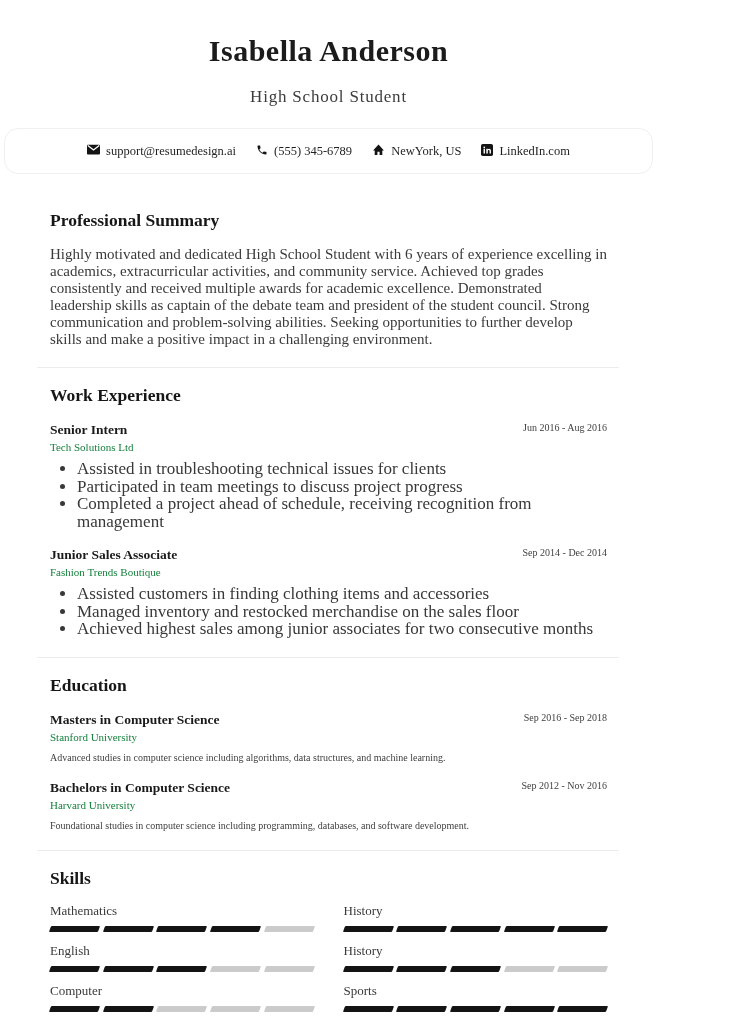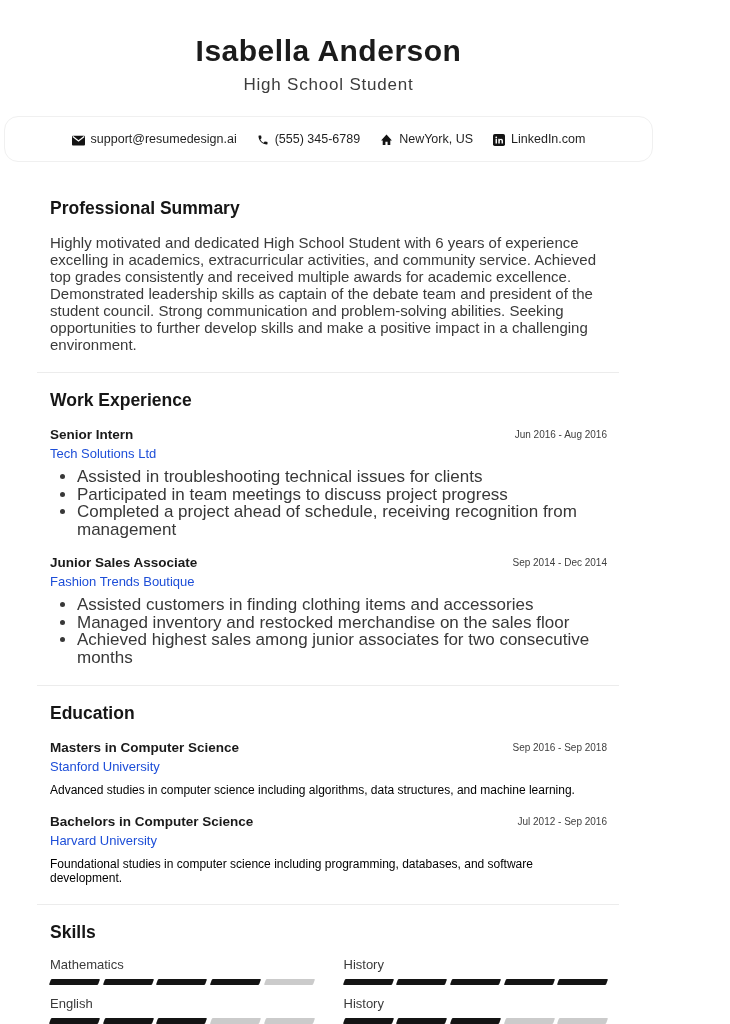--- a/index.html
+++ b/index.html
@@ -3,55 +3,55 @@
 <meta charset="utf-8">
 <style>
   * { margin:0; padding:0; box-sizing:border-box; }
   html,body { width:730px; height:1024px; }
   body {
     background:#ffffff;
     font-family:"Liberation Sans", sans-serif;
     color:#3a3a3a;
     overflow:hidden;
   }
-  .page { width:657px; height:1024px; position:relative; }
+  .page { width:657px; height:1024px; position:relative;font-family:Liberation Serif, serif; }
 
   
   .header { text-align:center; padding-top:33px; }
   .name { font-size:30px; font-weight:700; color:#1b1b1b; letter-spacing:0.5px; line-height:36px; }
-  .subtitle { font-size:17px; color:#3c3c3c; margin-top:6px; letter-spacing:0.8px; }
+  .subtitle { font-size:17px; color:#3c3c3c; margin-top:18px; letter-spacing:0.8px; }
 
   
   .contact-card {
     margin:21px 4px 0 4px;
     height:46px;
     border:1px solid #f0f0f0;
     border-radius:14px;
     display:flex; align-items:center; justify-content:center;
     gap:20px;
     background:#ffffff;
   }
-  .contact-item { display:flex; align-items:flex-end; gap:6px; font-size:12.5px; color:#1f1f1f; }
+  .contact-item { display:flex; align-items:flex-start; gap:6px; font-size:12.5px; color:#1f1f1f; }
   .contact-item svg { display:block; }
 
   
   .content { padding:0 50px; }
   .section-heading { font-size:17.5px; font-weight:700; color:#161616; line-height:20px; }
   .divider { height:1px; background:#ececec; margin:19px -12px 0 -13px; border:none; }
 
   .summary-section { margin-top:36px; }
   .summary-text { margin-top:16px; font-size:15px; line-height:17px; color:#3a3a3a; }
 
   .section { margin-top:17px; }
 
-  .entry-header { display:flex; justify-content:space-between; align-items:center; margin-top:17px; }
+  .entry-header { display:flex; justify-content:space-between; align-items:flex-start; margin-top:17px; }
   .entry-title { font-size:13.5px; font-weight:700; color:#1a1a1a; line-height:15px; }
   .entry-dates { font-size:10px; color:#3f3f3f; white-space:nowrap; }
-  .entry-sub { font-size:13px; color:#1d4ed8; margin-top:4px; }
-  .entry-desc { font-size:12px; color:#000000; margin-top:9px; }
+  .entry-sub { font-size:11px; color:#15803d; margin-top:4px; }
+  .entry-desc { font-size:10px; color:#404040; margin-top:9px; }
   .bullets { margin-top:7px; padding-left:27px; list-style:disc; }
   .bullets li { font-size:17px; line-height:17.5px; color:#383838; }
 
   
   .skills-grid { display:grid; grid-template-columns:1fr 1fr; column-gap:30px; margin-top:15px; }
   .skill { margin-bottom:11px; }
   .skill-name { font-size:13px; color:#3a3a3a; }
   .skill-bar { display:flex; gap:5px; height:6px; margin-top:7px; }
   .seg { flex:1; background:#cbcbcb; transform:skewX(-20deg); border-radius:1px; }
   .seg.filled { background:#141414; }
@@ -154,21 +154,21 @@
           <span class="entry-title">Masters in Computer Science</span>
           <span class="entry-dates">Sep 2016 - Sep 2018</span>
         </div>
         <div class="entry-sub">Stanford University</div>
         <div class="entry-desc">Advanced studies in computer science including algorithms, data structures, and machine learning.</div>
       </div>
 
       <div>
         <div class="entry-header">
           <span class="entry-title">Bachelors in Computer Science</span>
-          <span class="entry-dates">Jul 2012 - Sep 2016</span>
+          <span class="entry-dates">Sep 2012 - Nov 2016</span>
         </div>
         <div class="entry-sub">Harvard University</div>
         <div class="entry-desc">Foundational studies in computer science including programming, databases, and software development.</div>
       </div>
     </div>
 
     <hr class="divider">
 
     <div class="section">
       <div class="section-heading">Skills</div>

